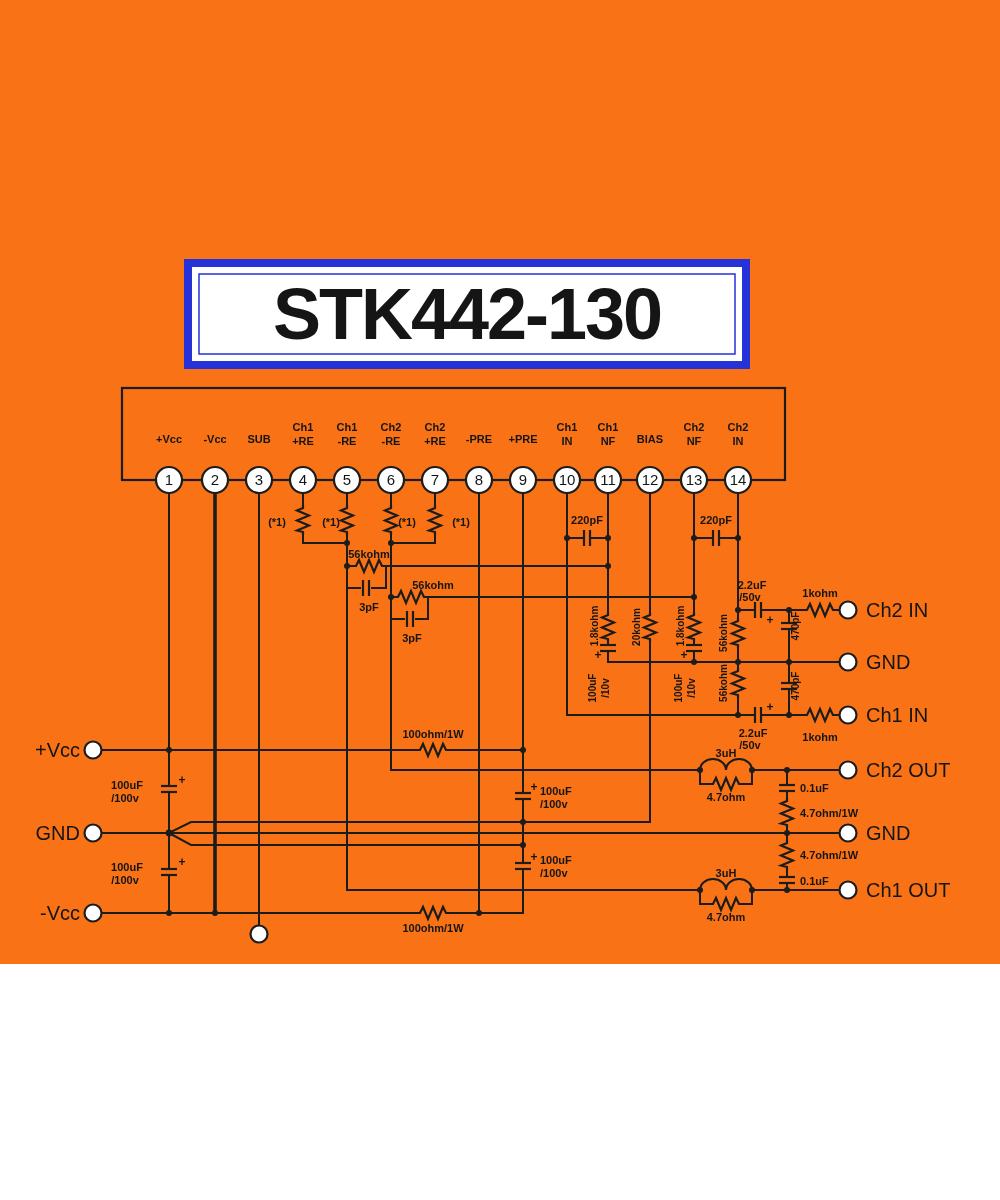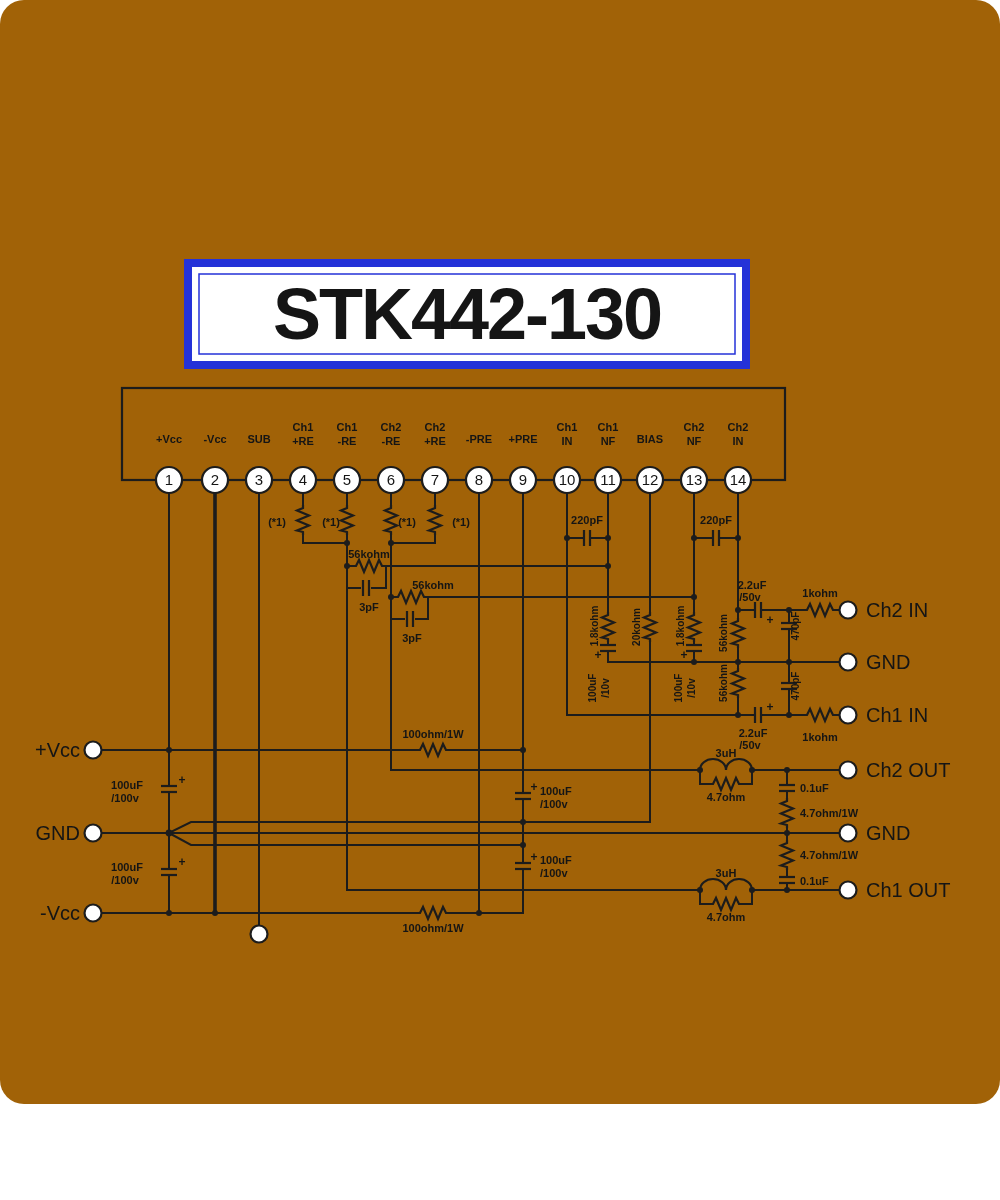--- a/index.html
+++ b/index.html
@@ -1,17 +1,17 @@
 <!DOCTYPE html>
 <html><head>
 <meta charset="utf-8">
 <style>
   html,body{margin:0;padding:0;background:#fff;}
-  .sheet{position:relative;width:1000px;height:1104px;background:#a16207;overflow:hidden;
-         font-family:"Liberation Sans", sans-serif;border-radius:24px;}
+  .sheet{position:relative;width:1000px;height:964px;background:#f97316;overflow:hidden;
+         font-family:"Liberation Sans", sans-serif;}
   svg{position:absolute;left:0;top:0;}
   .wire{stroke:#1c1c1c;stroke-width:2;fill:none;stroke-linecap:square;}
   .thick{stroke-width:3.6;}
   .sym{stroke:#1c1c1c;stroke-width:2.2;fill:none;}
   .node{fill:#1c1c1c;stroke:none;}
   .pinc{fill:#ffffff;stroke:#1c1c1c;stroke-width:2.2;}
   .termc{fill:#ffffff;stroke:#1c1c1c;stroke-width:2.2;}
   text{fill:#151515;}
   .num{font-size:15px;text-anchor:middle;}
   .plab{font-size:11px;font-weight:bold;text-anchor:middle;}

